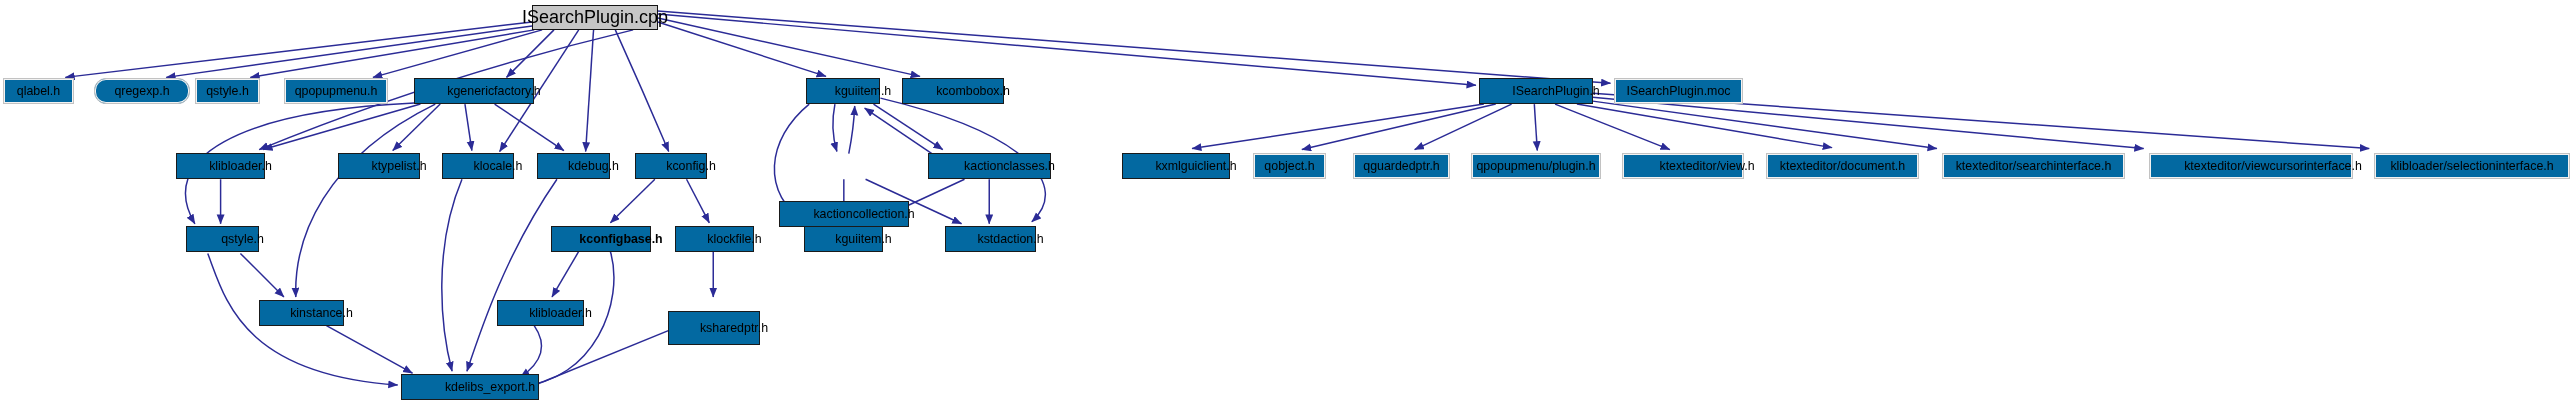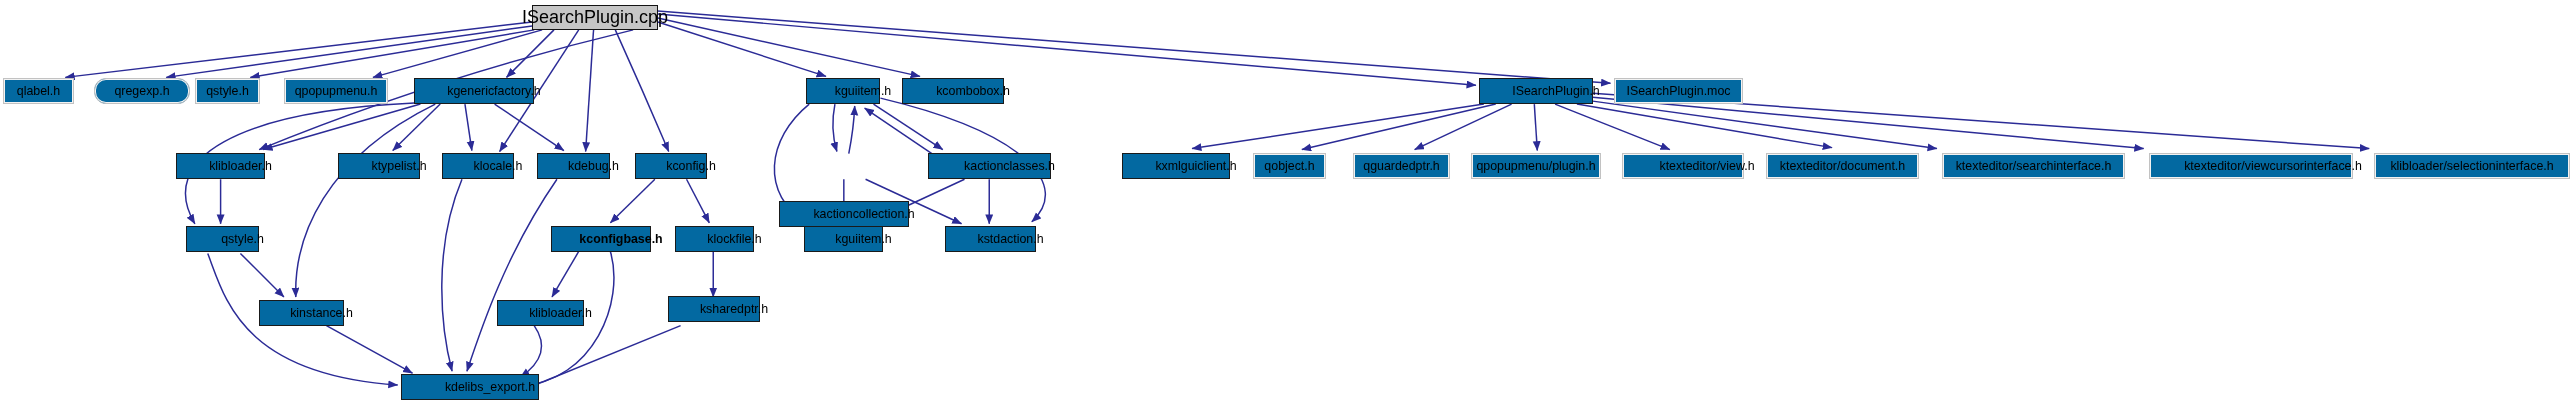--- a/index.html
+++ b/index.html
@@ -171,21 +171,21 @@
       </div>
       <div class="node doc" style="left: 945px; top: 226px; width: 91px; height: 26px;">
         <span>kstdaction.h</span>
       </div>
       <div class="node doc" style="left: 259px; top: 300px; width: 85px; height: 26px;">
         <span>kinstance.h</span>
       </div>
       <div class="node doc" style="left: 497px; top: 300px; width: 87px; height: 26px;">
         <span>klibloader.h</span>
       </div>
-      <div class="node doc" style="left: 668px; top: 296px; width: 92px; height: 26px;">
+      <div class="node doc" style="left: 668px; top: 311px; width: 92px; height: 34px;">
         <span>ksharedptr.h</span>
       </div>
       <div class="node doc" style="left: 401px; top: 374px; width: 138px; height: 26px;">
         <span>kdelibs_export.h</span>
       </div>
     </div>
 </div>
 
 
 </body></html>

